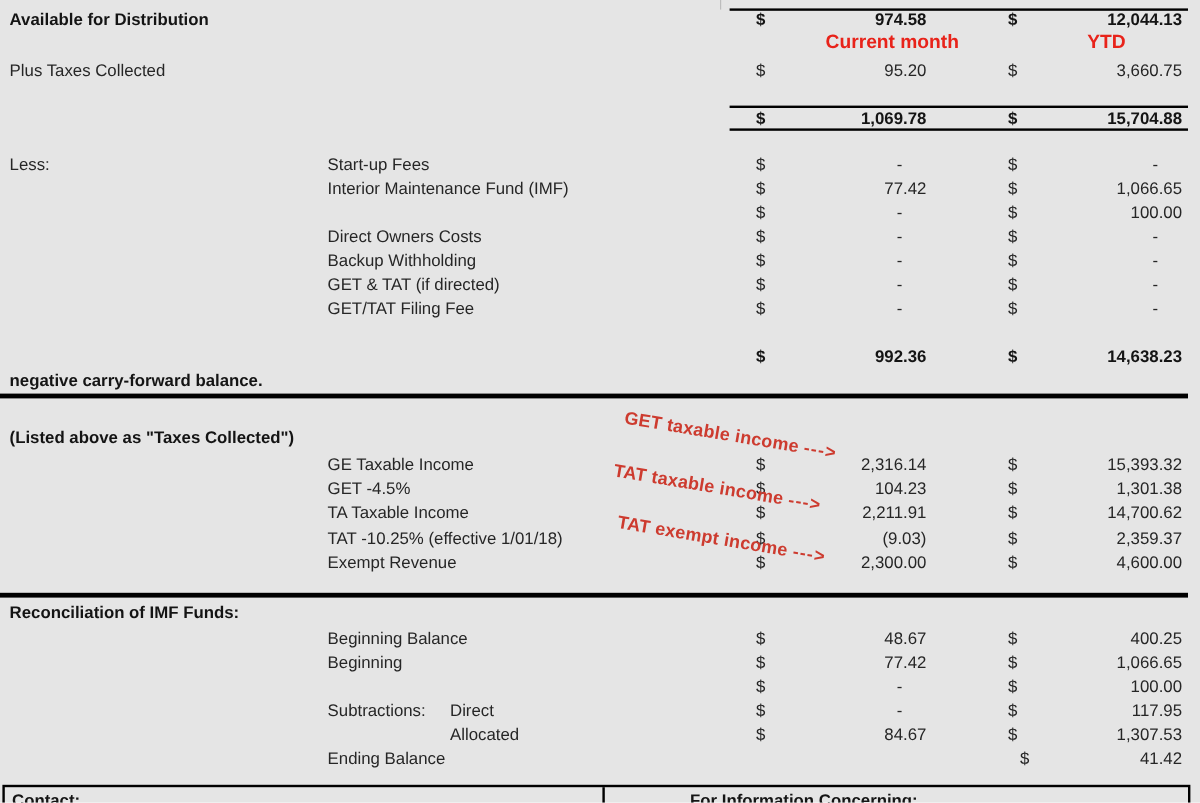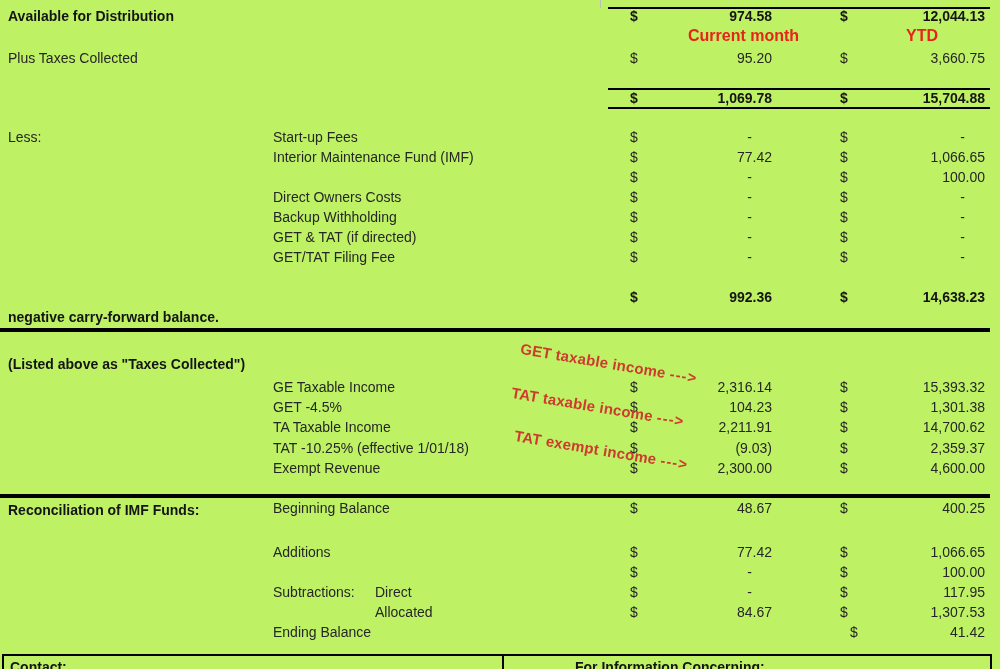--- a/index.html
+++ b/index.html
@@ -1,17 +1,17 @@
 <!DOCTYPE html>
 <html><head>
 <meta charset="utf-8">
 <style>
   html,body{margin:0;padding:0;background:#fff;}
   .page{
-    position:relative;width:1000px;height:669px;background:#bef264;
+    position:relative;width:1000px;height:669px;background:#e5e5e5;
     font-family:"Liberation Sans", sans-serif;font-size:14px;line-height:17px;
     color:#262626;overflow:hidden;
   }
   .row{position:absolute;left:0;width:100%;height:18px;}
   .lab{position:absolute;left:8px;white-space:nowrap;}
   .lab2{position:absolute;left:225px;white-space:nowrap;margin-left:48px;}
   .lab3{position:absolute;left:375px;white-space:nowrap;}
   .cm{position:absolute;left:630px;width:142px;display:flex;justify-content:space-between;}
   .ytd{position:absolute;left:840px;width:145px;display:flex;justify-content:space-between;}
   .b{font-weight:bold;color:#141414;}
@@ -227,33 +227,33 @@
   </div>
 
   <span class="ann" style="left:522px;top:340px;"><span>GET taxable income</span> <span class="arrow">---&gt;</span></span>
   <span class="ann" style="left:513px;top:384px;"><span>TAT taxable income</span> <span class="arrow">---&gt;</span></span>
   <span class="ann" style="left:516px;top:427px;"><span>TAT exempt income</span> <span class="arrow">---&gt;</span></span>
 
   <div class="line" style="left:0;top:494px;width:990px;height:4px;"></div>
 
   <span class="lab b" style="top:502px">Reconciliation of IMF Funds:</span>
 
-  <div class="row" style="top:500px">
+  <div class="row" style="top:524px">
     <span class="lab2">Beginning Balance</span>
     <span class="cm">
         <span>$</span>
         <span class="val">48.67</span>
       </span>
     <span class="ytd">
         <span>$</span>
         <span class="val">400.25</span>
       </span>
   </div>
   <div class="row" style="top:544px">
-    <span class="lab2">Additions</span>
+    <span class="lab2">Beginning</span>
     <span class="cm">
         <span>$</span>
         <span class="val">77.42</span>
       </span>
     <span class="ytd">
         <span>$</span>
         <span class="val">1,066.65</span>
       </span>
   </div>
   <div class="row" style="top:564px">

